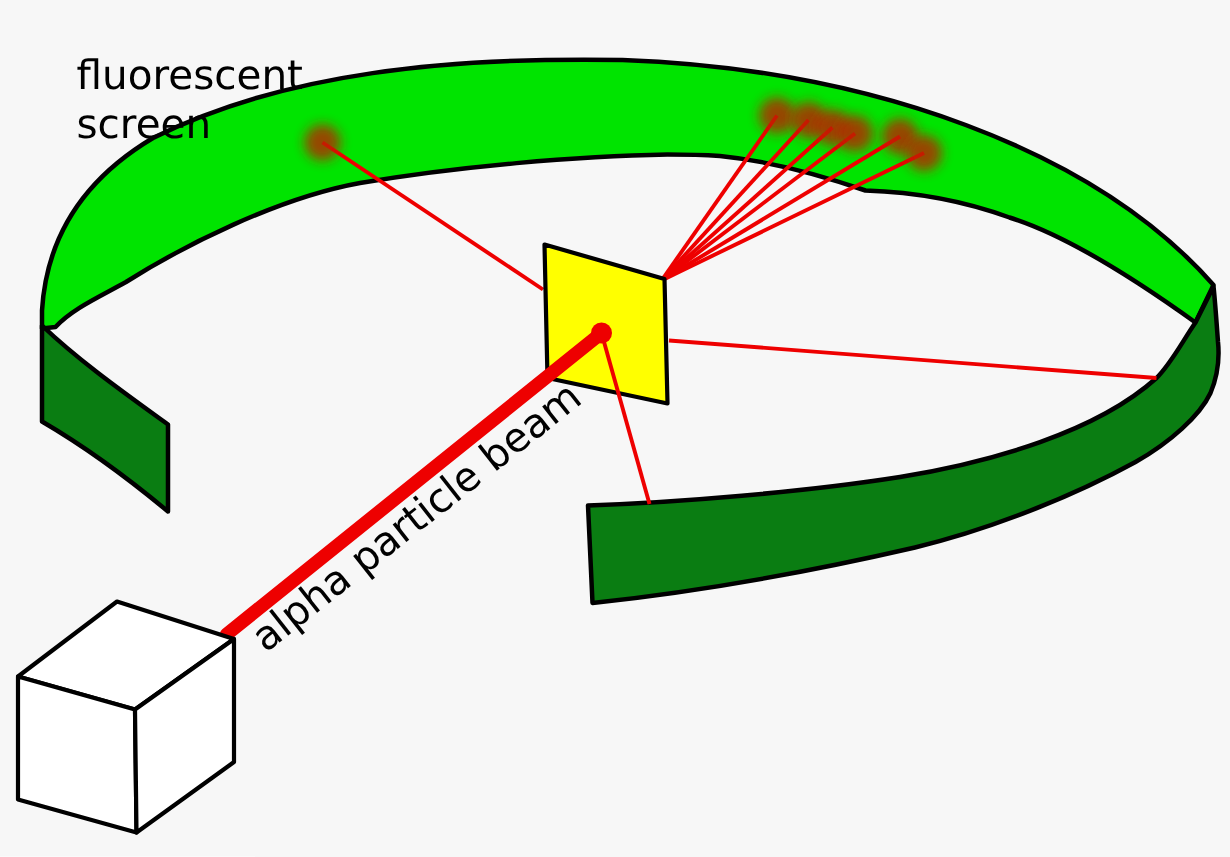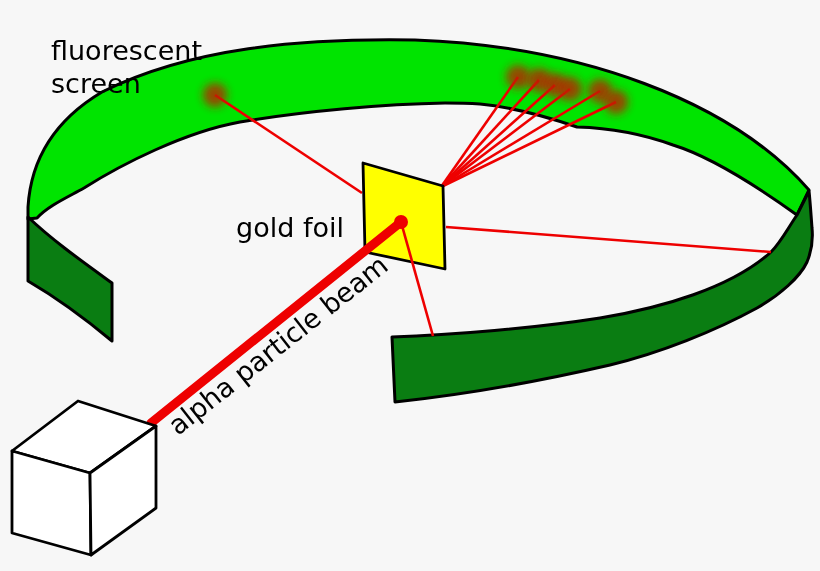--- a/index.html
+++ b/index.html
@@ -102,15 +102,14 @@
       </g>
     <g id="cube-group">
         <polygon points="78,401 156,426 90,473 12,451" fill="#ffffff" stroke="#000000" stroke-width="2.8" stroke-linejoin="round"></polygon>
         <polygon points="12,451 90,473 91,555 12,533" fill="#ffffff" stroke="#000000" stroke-width="2.8" stroke-linejoin="round"></polygon>
         <polygon points="90,473 156,426 156,508 91,555" fill="#ffffff" stroke="#000000" stroke-width="2.8" stroke-linejoin="round"></polygon>
       </g>
   </svg>
 
   <div class="lbl" id="lbl-screen">fluorescent
 screen</div>
-  <div class="lbl" id="lbl-foil">gold foil</div>
   <div class="lbl" id="lbl-beam">alpha particle beam</div>
 </div>
 
 </body></html>

